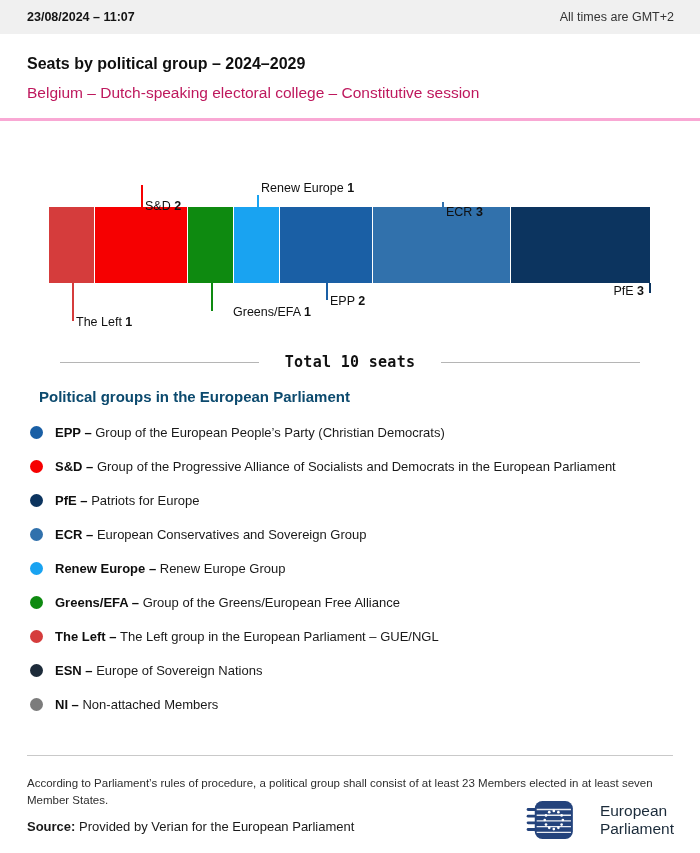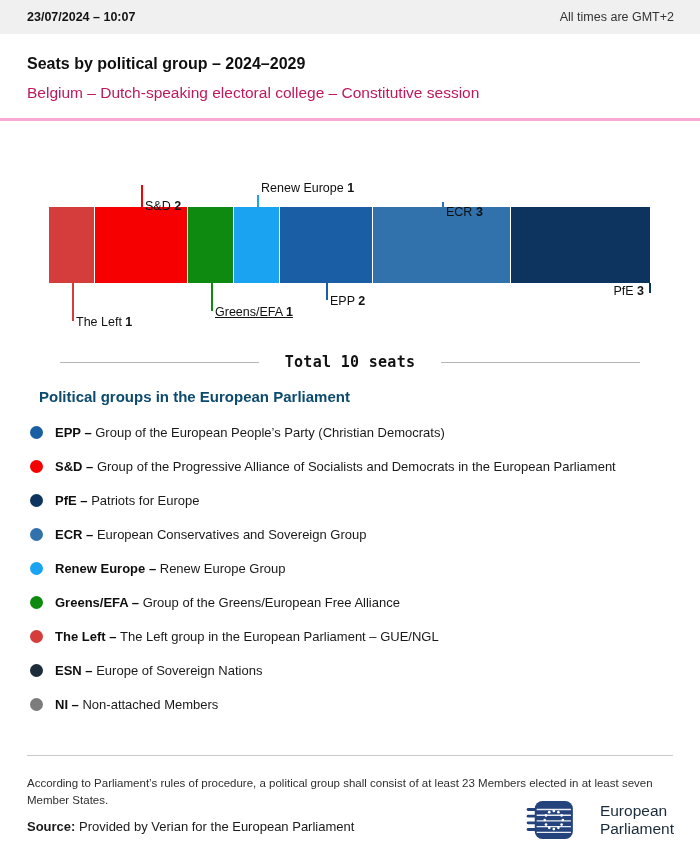--- a/index.html
+++ b/index.html
@@ -48,21 +48,21 @@
   .bottom { position:absolute; left:27px; right:26px; bottom:13px; display:flex; justify-content:space-between; align-items:flex-end; }
   .source { font-size:13px; color:#1a1a1a; padding-bottom:6px; }
   .source b { font-weight:bold; }
   .logo { display:flex; align-items:center; gap:26px; }
   .logo-text { font-size:15.5px; color:#1b2b3a; line-height:1.18; }
 </style>
 </head>
 <body>
 
 <header class="topbar">
-  <span class="dt">23/07/2024 – 10:07</span>
+  <span class="dt">23/08/2024 – 11:07</span>
   <span class="tz">All times are GMT+2</span>
 </header>
 
 <section class="titleblock">
   <h1 class="page-title">Seats by political group – 2024–2029</h1>
   <p class="page-subtitle">Belgium – Dutch-speaking electoral college – Constitutive session</p>
 </section>
 
 <section class="chart">
   <div class="bar">
@@ -73,21 +73,21 @@
       <div class="seg" style="width: 15.3846%; background: rgb(26, 95, 165);"></div>
       <div class="seg" style="width: 23.0769%; background: rgb(49, 113, 172);"></div>
       <div class="seg" style="width: 23.0769%; background: rgb(12, 52, 95);"></div>
     </div>
 
 <div class="callout-line" style="left: 72px; background: rgb(213, 60, 60); height: 38px; top: 162px;"></div>
     <div class="callout-label" style="left: 76px; top: 194px;"><span>The Left </span><b>1</b></div>
     <div class="callout-line" style="left: 141px; background: rgb(246, 0, 1); height: 22px; top: 64px;"></div>
     <div class="callout-label" style="left: 145px; top: 50px; margin-top: 28px;"><span>S&amp;D </span><b>2</b></div>
     <div class="callout-line" style="left: 211px; background: rgb(14, 138, 16); height: 28px; top: 162px;"></div>
-    <div class="callout-label" style="left: 215px; top: 184px; text-decoration: underline;"><span>Greens/EFA </span><b>1</b></div>
+    <div class="callout-label" style="left: 233px; top: 184px;"><span>Greens/EFA </span><b>1</b></div>
     <div class="callout-line" style="left: 257px; background: rgb(25, 163, 241); height: 12px; top: 74px;"></div>
     <div class="callout-label" style="left: 261px; top: 60px;"><span>Renew Europe </span><b>1</b></div>
     <div class="callout-line" style="left: 326px; background: rgb(26, 95, 165); height: 17px; top: 162px;"></div>
     <div class="callout-label" style="left: 330px; top: 173px;"><span>EPP </span><b>2</b></div>
     <div class="callout-line" style="left: 442px; background: rgb(49, 113, 172); height: 5px; top: 81px;"></div>
     <div class="callout-label" style="left: 446px; top: 84px;"><span>ECR </span><b>3</b></div>
     <div class="callout-line" style="left: 649px; background: rgb(12, 52, 95); height: 10px; top: 162px;"></div>
     <div class="callout-label" style="right: 56px; top: 163px;"><span>PfE </span><b>3</b></div>
   </section>
 

